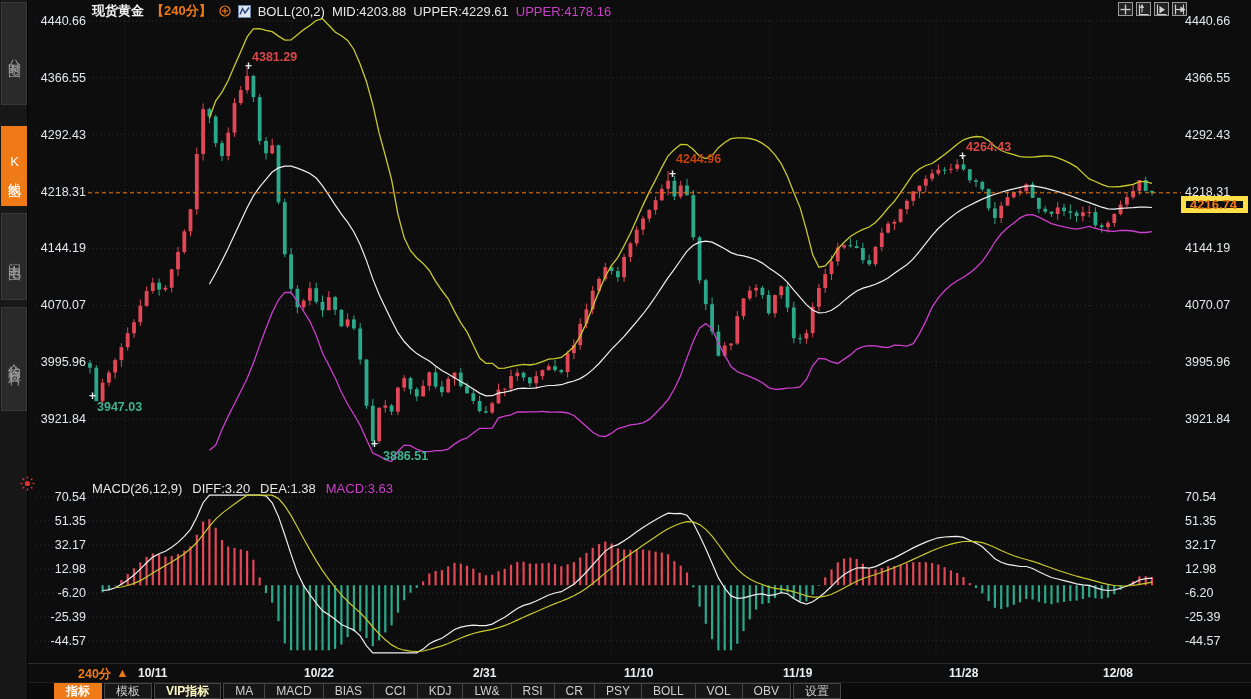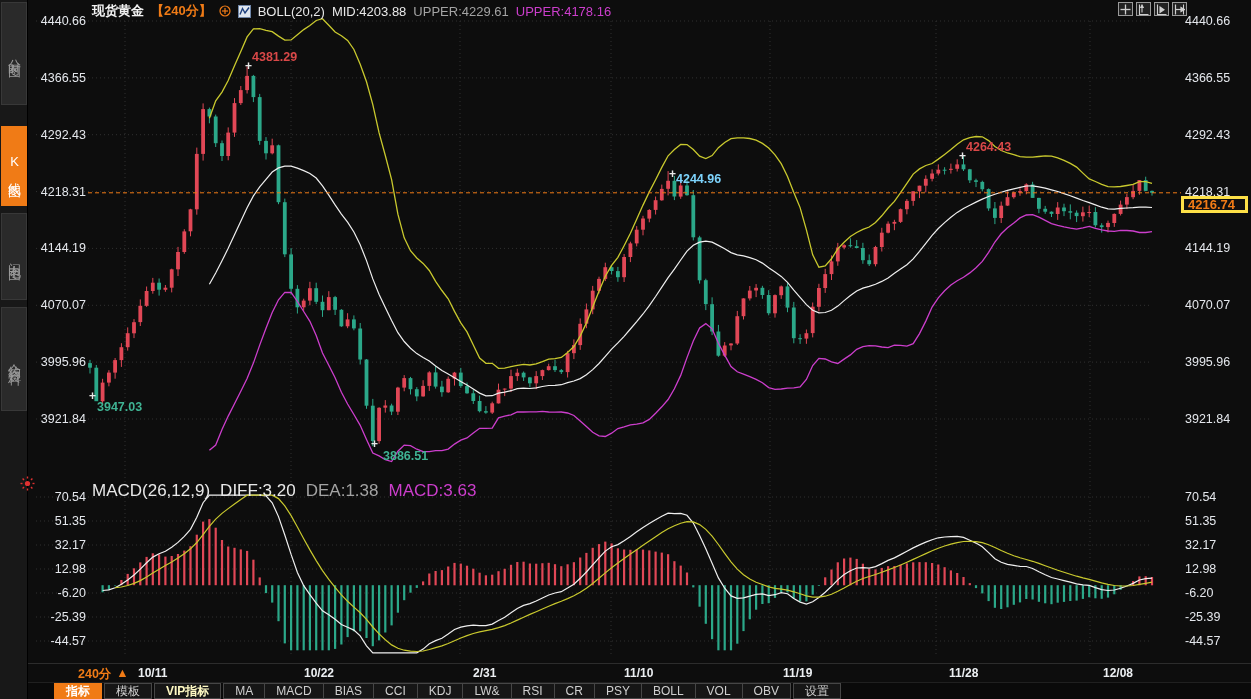--- a/index.html
+++ b/index.html
@@ -17,44 +17,44 @@
 
   
   #chart-svg { position:absolute; left:28px; top:0; width:1223px; height:699px; cursor:crosshair; }
 
   
   #header { position:absolute; left:92px; top:3px; height:16px; display:flex; align-items:center; gap:7px;
             font-size:13px; white-space:nowrap; }
   .h-symbol { color:#f2f2f2; font-weight:bold; }
   .h-interval { color:#f07b16; font-weight:bold; }
   .h-white { color:#e8e8e8; }
-  .h-upper { color:#a3a3a3; }
+  .h-upper { color:#e5e5e5; }
   .h-lower { color:#cc3ecc; }
   .h-icon { display:inline-flex; align-items:center; }
 
   #macd-header { position:absolute; left:92px; top:481px; height:15px; display:flex; gap:10px;
-                 font-size:17px; white-space:nowrap; }
+                 font-size:13px; white-space:nowrap; }
 
   
   #tr-icons { position:absolute; left:1118px; top:2px; display:flex; gap:3px; }
   .tr-btn { width:15px; height:14px; border:1px solid #9a9a9a; background:#222; display:flex;
             align-items:center; justify-content:center; cursor:pointer; }
 
   
   .y-label { position:absolute; font-size:12.5px; color:#e4e7ec; line-height:14px; }
   .y-left  { width:56px; text-align:right; left:30px; }
   .y-right { left:1185px; text-align:left; width:60px; }
   .x-label { position:absolute; font-size:12px; font-weight:bold; color:#eceff2; top:666px;
              width:46px; text-align:center;padding-left:36px; }
   .annot { position:absolute; font-size:12.5px; font-weight:bold; white-space:nowrap; }
   .marker { position:absolute; font-size:12px; color:#e8e8e8; font-weight:bold; line-height:8px; }
 
   
   #price-badge { position:absolute; left:1181px; top:196px; width:67px; height:17px;
-                 border:3px solid #fde047; color:#f07b16; font-size:13px; font-weight:bold;
+                 border:5px solid #fde047; color:#f07b16; font-size:13px; font-weight:bold;
                  background:#101010; display:flex; align-items:center; padding-left:4px; }
 
   
   #date-row { position:absolute; left:28px; top:663px; width:1223px; height:19px;
               border-top:1px solid #2c2c2c; }
   #interval-label { position:absolute; left:78px; top:666px; font-size:12.5px; font-weight:bold;
                     color:#f07b16; display:flex; gap:5px; cursor:pointer; }
   #toolbar { position:absolute; left:28px; top:682px; width:1223px; height:17px; background:#0a0a0a;
              border-top:1px solid #202020; display:flex; align-items:stretch; padding-left:27px;
              font-size:12px; }
@@ -731,21 +731,21 @@
       <div class="x-label" style="left: 268px; top: 666px;">10/22</div>
       <div class="x-label" style="left: 437px; top: 666px;">2/31</div>
       <div class="x-label" style="left: 588px; top: 666px;">11/10</div>
       <div class="x-label" style="left: 747px; top: 666px;">11/19</div>
       <div class="x-label" style="left: 913px; top: 666px;">11/28</div>
       <div class="x-label" style="left: 1067px; top: 666px;">12/08</div>
     </div>
   <div id="annotations-layer">
       <div class="annot" style="left: 252px; top: 50px; color: rgb(217, 72, 72);">4381.29</div>
       <div class="marker" style="left: 245px; top: 62px;">+</div>
-      <div class="annot" style="left: 676px; top: 172px; color: #7dd3fc;">4244.96</div>
+      <div class="annot" style="left: 676px; top: 152px; color: #c2410c;">4244.96</div>
       <div class="marker" style="left: 669px; top: 170px;">+</div>
       <div class="annot" style="left: 966px; top: 140px; color: rgb(217, 72, 72);">4264.43</div>
       <div class="marker" style="left: 959px; top: 152px;">+</div>
       <div class="annot" style="left: 97px; top: 400px; color: rgb(63, 179, 147);">3947.03</div>
       <div class="marker" style="left: 89px; top: 392px;">+</div>
       <div class="annot" style="left: 383px; top: 449px; color: rgb(63, 179, 147);">3886.51</div>
       <div class="marker" style="left: 371px; top: 440px;">+</div>
     </div>
 
   <div id="price-badge">4216.74</div>

